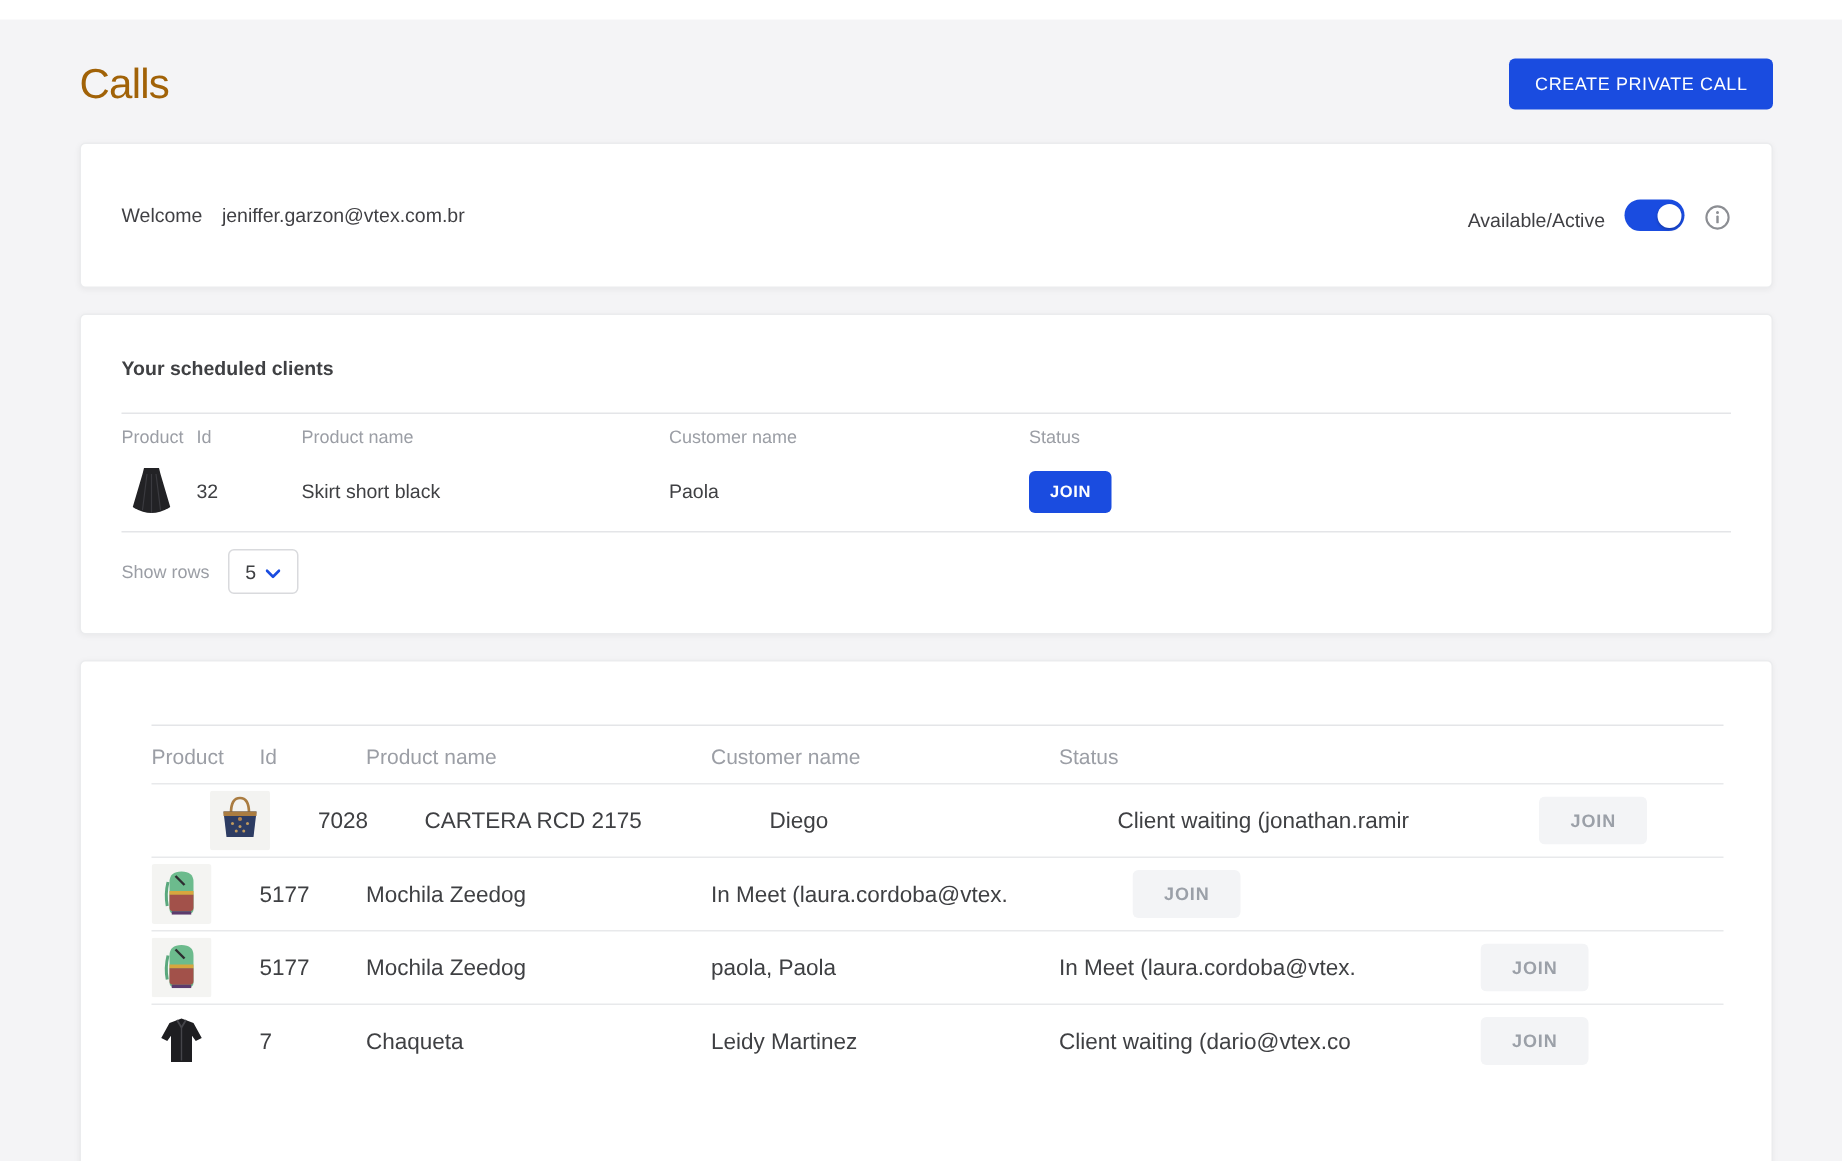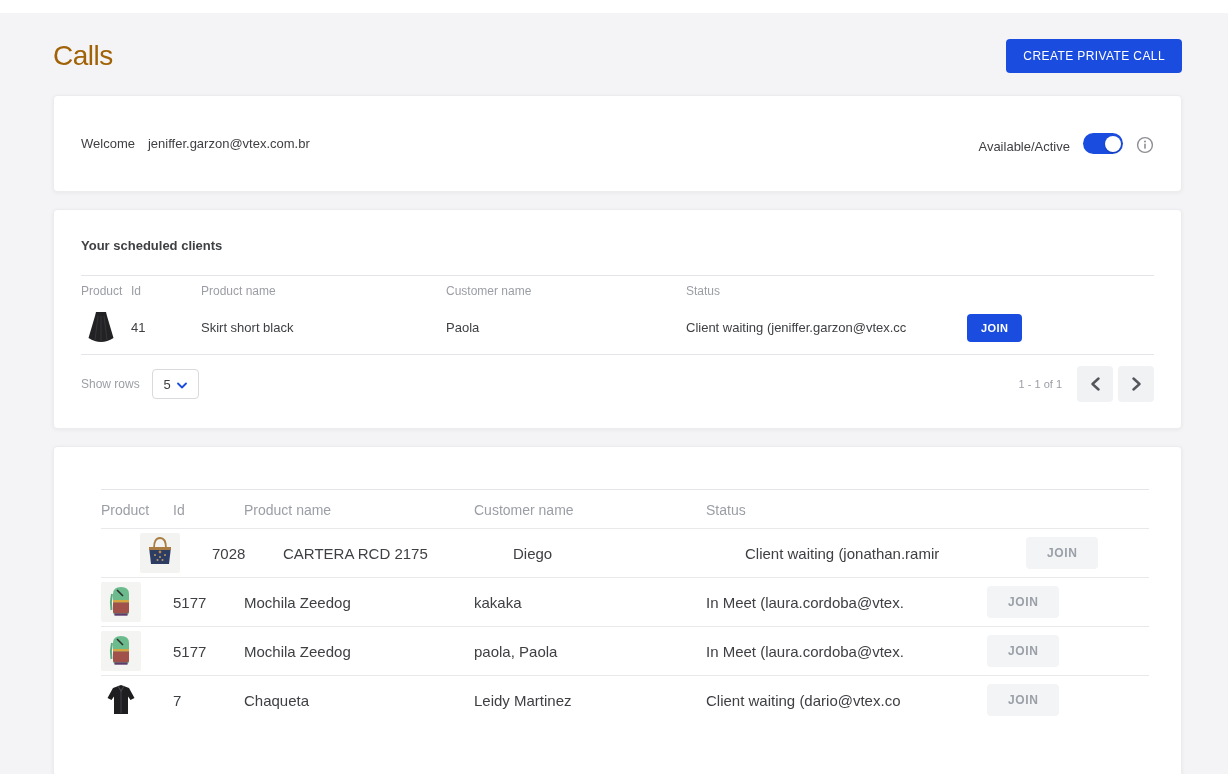--- a/index.html
+++ b/index.html
@@ -150,51 +150,37 @@
       <div class="th c-action"></div>
     </div>
     <div class="trow">
       <div class="td c-product">
         <svg class="product-thumb" viewBox="0 0 40 40">
           <rect width="40" height="40" fill="#ffffff"></rect>
           <path d="M15 4 L25 4 L26 8 L32.5 30 Q20 38 7.5 30 L14 8 Z" fill="#222225"></path>
           <path d="M17 8 L14 32 M20 8 L20 34 M23 8 L26 32" stroke="#3a3a3f" stroke-width="0.8" fill="none"></path>
         </svg>
       </div>
-      <div class="td c-id">41</div>
+      <div class="td c-id">32</div>
       <div class="td c-name">Skirt short black</div>
       <div class="td c-customer">Paola</div>
-      <div class="td c-status">Client waiting (jeniffer.garzon@vtex.cc</div>
       <div class="td c-action">
         <button class="btn-join-primary">JOIN</button>
       </div>
     </div>
   </div>
   <div class="table-footer">
     <span class="show-rows-label">Show rows</span>
     <div class="rows-select">
       <span>5</span>
       <span>
         <svg width="10" height="7" viewBox="0 0 10 7">
             <path d="M1 1.5 L5 5.5 L9 1.5" fill="none" stroke="#1a4ce0" stroke-width="1.8" stroke-linecap="round" stroke-linejoin="round"></path>
           </svg>
       </span>
-    </div>
-    <div class="pagination">
-      <span class="page-range">1 - 1 of 1</span>
-      <button class="page-btn">
-        <svg width="11" height="14" viewBox="0 0 11 14">
-            <path d="M8.5 1.5 L2.5 7 L8.5 12.5" fill="none" stroke="#55565b" stroke-width="2.4" stroke-linecap="round" stroke-linejoin="round"></path>
-          </svg>
-      </button>
-      <button class="page-btn">
-        <svg width="11" height="14" viewBox="0 0 11 14">
-            <path d="M2.5 1.5 L8.5 7 L2.5 12.5" fill="none" stroke="#55565b" stroke-width="2.4" stroke-linecap="round" stroke-linejoin="round"></path>
-          </svg>
-      </button>
     </div>
   </div>
 </div>
 
 <div class="card card-others">
   <div class="t2">
     <div class="thead">
       <div class="th c-product">Product</div>
       <div class="th c-id">Id</div>
       <div class="th c-name">Product name</div>
@@ -234,21 +220,20 @@
           <path d="M12 12 Q12 5 20 5 Q28 5 28 12 L28 30 Q28 33 25 33 L15 33 Q12 33 12 30 Z" fill="#6cbb8d"></path>
           <path d="M16 8 L22 14" stroke="#2d2d30" stroke-width="1.6"></path>
           <rect x="12" y="18" width="16" height="2.6" fill="#d7a63e"></rect>
           <path d="M12 20.5 L28 20.5 L28 29 Q28 31.5 25.5 31.5 L14.5 31.5 Q12 31.5 12 29 Z" fill="#a2514a"></path>
           <rect x="13.5" y="31.5" width="13" height="2.2" fill="#5c3b6d"></rect>
           <path d="M11 12 Q9 20 10.5 28" stroke="#5aa87d" stroke-width="2" fill="none"></path>
         </svg>
       </div>
       <div class="td c-id">5177</div>
       <div class="td c-name">Mochila Zeedog</div>
-      <div class="td c-customer">kakaka</div>
       <div class="td c-status">In Meet (laura.cordoba@vtex.</div>
       <div class="td c-action">
         <button class="btn-join-muted">JOIN</button>
       </div>
     </div>
 
     <div class="trow">
       <div class="td c-product">
         <svg class="product-thumb" viewBox="0 0 40 40">
           <rect width="40" height="40" fill="#f4f4f2"></rect>

